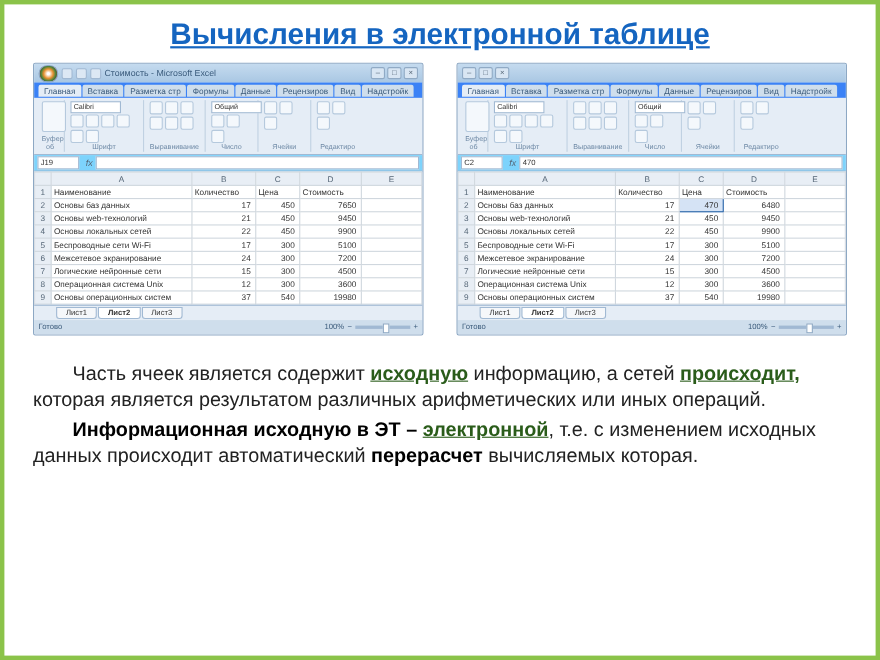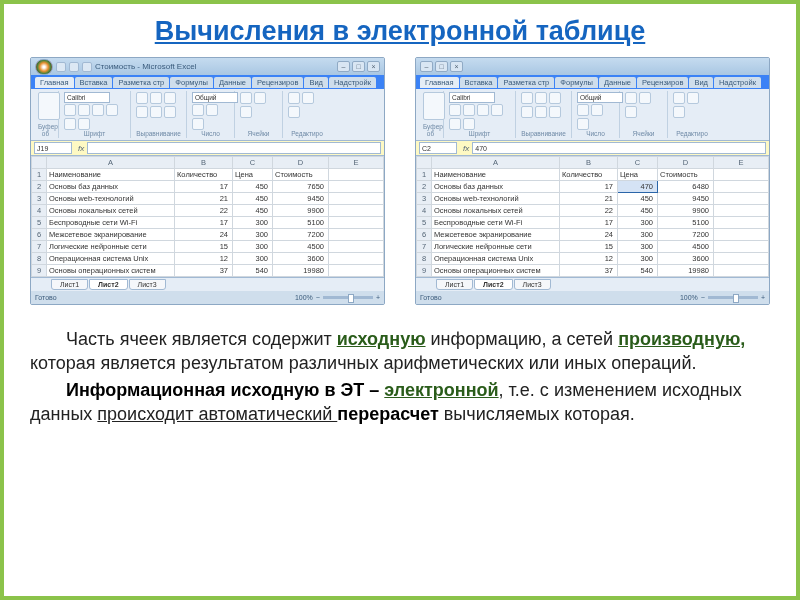--- a/index.html
+++ b/index.html
@@ -20,21 +20,21 @@
 .rtab{padding:1px 5px;font-size:7.5px;color:#3a5a7a;background:#cfdeec;border-radius:2px 2px 0 0}
 .rtab.active{background:#e5edf6}
 .ribbon{height:52px;background:#e5edf6;border-bottom:1px solid #a1b9d3;display:flex;padding:2px}
 .rgroup{border-right:1px solid #c0d1e2;padding:1px 5px;display:flex;flex-direction:column;justify-content:space-between}
 .rgroup .icons{display:flex;gap:2px;flex-wrap:wrap}
 .ric{width:12px;height:12px;background:#f4f8fc;border:1px solid #b5c9dd;border-radius:2px}
 .ric.big{width:22px;height:28px}
 .paste{width:26px}
 .rlabel{font-size:6.5px;color:#6f8aa6;text-align:center}
 .fontsel{width:46px;height:11px;background:#fff;border:1px solid #a1b9d3;font-size:6.5px;padding-left:2px;line-height:10px}
-.fxrow{height:15px;background:#fef9c3;display:flex;align-items:center;border-bottom:1px solid #a1b9d3}
+.fxrow{height:15px;background:#7dd3fc;display:flex;align-items:center;border-bottom:1px solid #a1b9d3}
 .namebox{width:38px;height:12px;background:#fff;border:1px solid #a1b9d3;margin:0 3px;font-size:7px;padding-left:2px;line-height:11px}
 .fx{font-size:8px;font-style:italic;color:#567;margin:0 3px}
 .fxinput{flex:1;height:12px;background:#fff;border:1px solid #a1b9d3;margin-right:3px;font-size:7px;padding-left:2px;line-height:11px}
 .grid{background:#fff}
 table{border-collapse:collapse;width:100%}
 th,td{border:1px solid #d0d7de;font-size:7.5px;padding:1px 2px;height:12px;white-space:nowrap}
 th{background:#e8eef5;color:#567;font-weight:normal;text-align:center}
 th.row{width:15px;background:#e8eef5}
 td.row{background:#e8eef5;text-align:center;color:#567;width:15px}
 td.num{text-align:right;padding-right:4px}
@@ -423,16 +423,16 @@
             <span>−</span>
             <div class="bar"></div>
             <span>+</span>
           </div>
       </div>
     </div>
 
   </div>
 
   <div class="bodytext">
-    <p class="indent"><span>Часть ячеек является содержит </span><span class="u">исходную</span><span> информацию, а сетей </span><span class="u">производную,</span><span> которая является результатом различных арифметических или иных операций.</span></p>
-    <p class="indent"><b><span>Информационная исходную в ЭТ – </span></b><span class="u">электронной</span><span>, т.е. с изменением исходных данных </span><span style="text-decoration:underline">происходит автоматический </span><b style="">перерасчет</b><span> вычисляемых которая.</span></p>
+    <p class="indent"><span>Часть ячеек является содержит </span><span class="u">исходную</span><span> информацию, а сетей </span><span class="u">происходит,</span><span> которая является результатом различных арифметических или иных операций.</span></p>
+    <p class="indent"><b><span>Информационная исходную в ЭТ – </span></b><span class="u">электронной</span><span>, т.е. с изменением исходных данных </span><span style="">происходит автоматический </span><b style="">перерасчет</b><span> вычисляемых которая.</span></p>
   </div>
 </div>
 
 </body></html>

